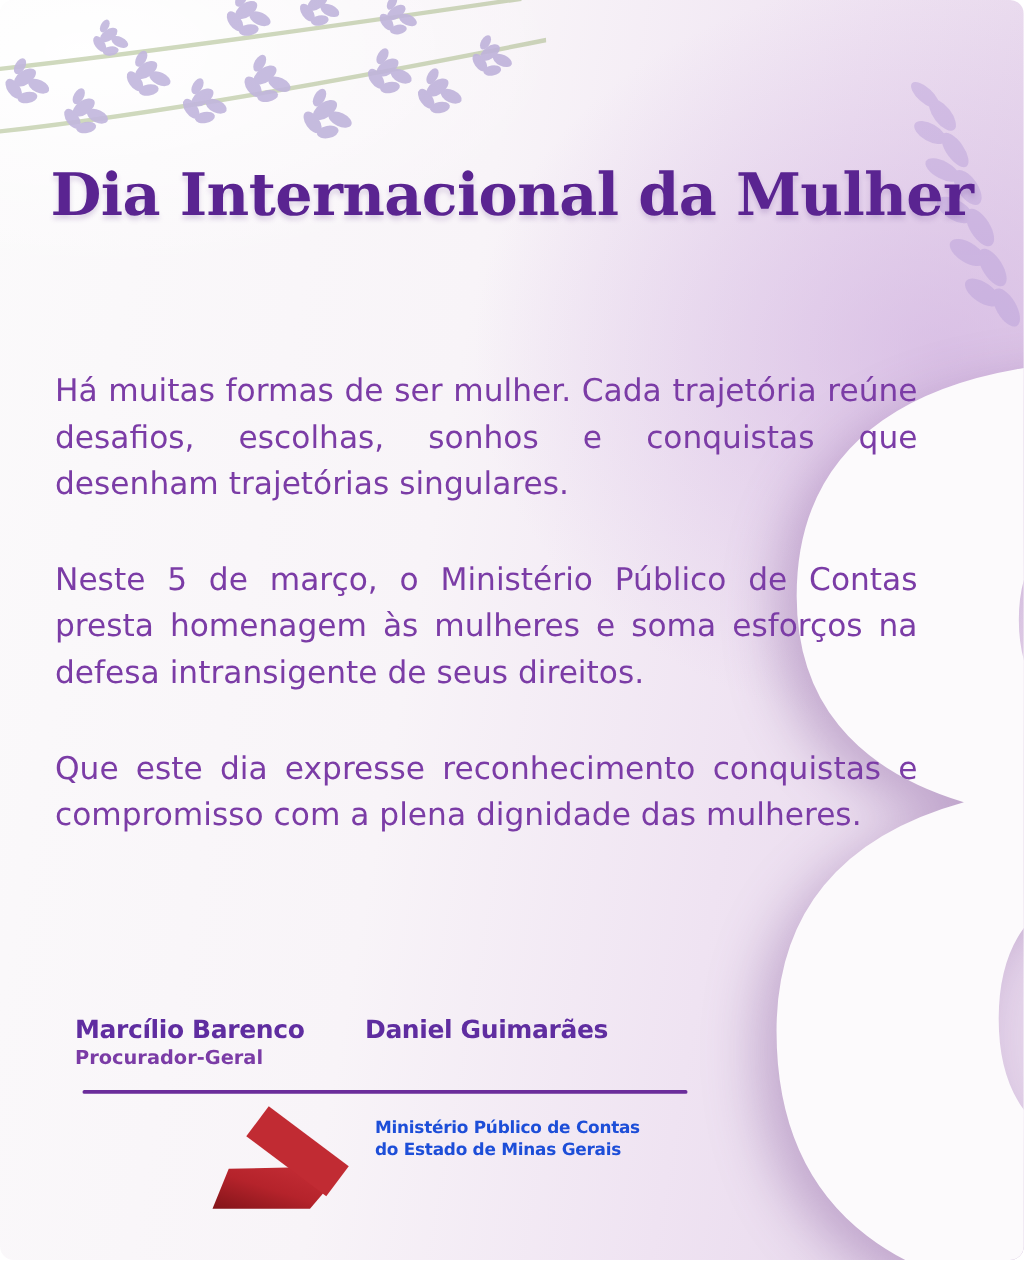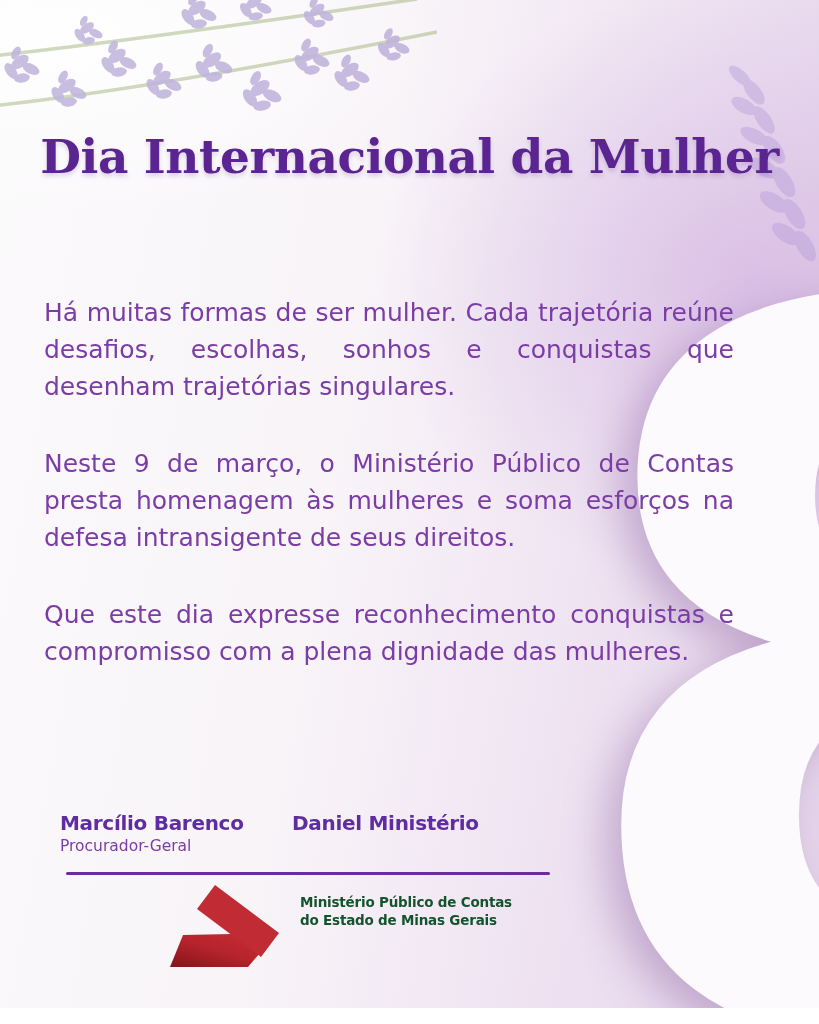--- a/index.html
+++ b/index.html
@@ -2,20 +2,21 @@
 <html><head>
 <meta charset="utf-8">
 <style>
   * { margin:0; padding:0; box-sizing:border-box; }
   html,body { background:#ffffff; }
   .poster {
     position:relative;
     width:819px; height:1008px;
     overflow:hidden;
     font-family:"DejaVu Sans", sans-serif;
+    border-radius:11px;
   }
   .bg {
     position:absolute; inset:0; z-index:0;
     background:
       radial-gradient(ellipse 520px 420px at 92% 28%, rgba(203,168,221,0.55), rgba(203,168,221,0) 72%),
       radial-gradient(ellipse 640px 300px at 8% 4%, rgba(255,255,255,0.95), rgba(255,255,255,0) 60%),
       linear-gradient(100deg, #fbfafb 0%, #f8f4f8 42%, #efe3f2 70%, #e4d3ea 100%);
   }
   .numeral8 {
     position:absolute; top:184px; right:-437px; z-index:1;
@@ -42,35 +43,35 @@
   }
   .body-text p { margin-bottom:40px; }
   .signatures {
     position:absolute; top:811px; left:60px; width:480px; z-index:2;
     display:flex;
   }
   .sig { }
   .sig-1 { width:232px; }
   .sig-2 { width:248px; }
   .sig-name { font-weight:bold; font-size:20px; letter-spacing:-0.3px; color:#5f2da0; }
-  .sig-role { font-size:15.5px; color:#7b3ca6; margin-top:2px; }
+  .sig-role { font-size:15.5px; color:#7b3ca6; margin-top:2px;font-weight:bold; }
   .rule {
     position:absolute; top:872px; left:66px; width:484px; height:3px;
     background:#6b2d9b; border-radius:2px; z-index:2;
   }
   .logo { position:absolute; top:881px; left:167px; z-index:2; display:flex; }
   .logo-mark { width:125px; height:92px; flex:none; }
   .logo-text { margin-left:8px; padding-top:8px; }
   .logo-acronym {
     font-weight:bold; font-size:38px; line-height:1;
     letter-spacing:0.5px; color:#2a3647;
   }
   .logo-line {
     font-weight:bold; font-size:13.5px; line-height:1.3;
-    letter-spacing:-0.2px; color:#14532d;
+    letter-spacing:-0.2px; color:#1d4ed8;
   }
   .logo-line.first { margin-top:5px; }
 </style>
 </head>
 <body>
 
 <div class="poster">
   <div class="bg"></div>
 
   <div class="numeral8">8</div>
@@ -120,31 +121,31 @@
       <ellipse transform="translate(84,152) rotate(58)" rx="17" ry="8"></ellipse>
       <ellipse transform="translate(76,172) rotate(34)" rx="16" ry="8"></ellipse>
       <ellipse transform="translate(95,184) rotate(60)" rx="17" ry="8"></ellipse>
     </g>
   </svg>
 
   <h1 class="title">Dia Internacional da Mulher</h1>
 
   <div class="body-text">
     <p>Há muitas formas de ser mulher. Cada trajetória reúne desafios, escolhas, sonhos e conquistas que desenham trajetórias singulares.</p>
-    <p>Neste 9 de março, o Ministério Público de Contas presta homenagem às mulheres e soma esforços na defesa intransigente de seus direitos.</p>
+    <p>Neste 5 de março, o Ministério Público de Contas presta homenagem às mulheres e soma esforços na defesa intransigente de seus direitos.</p>
     <p>Que este dia expresse reconhecimento conquistas e compromisso com a plena dignidade das mulheres.</p>
   </div>
 
   <div class="signatures">
     <div class="sig sig-1">
       <div class="sig-name">Marcílio Barenco</div>
       <div class="sig-role">Procurador-Geral</div>
     </div>
     <div class="sig sig-2">
-      <div class="sig-name">Daniel Ministério</div>
+      <div class="sig-name">Daniel Guimarães</div>
     </div>
   </div>
 
   <div class="rule"></div>
 
   <div class="logo">
     <svg class="logo-mark" viewBox="0 0 125 92">
       <defs>
         <linearGradient id="rg" x1="1" y1="0" x2="0" y2="1">
           <stop offset="0" stop-color="#c93039"></stop>

